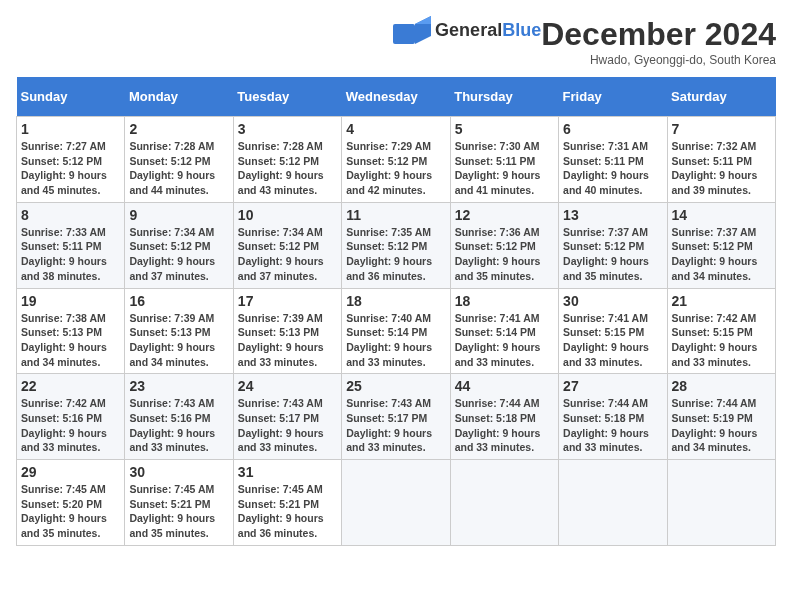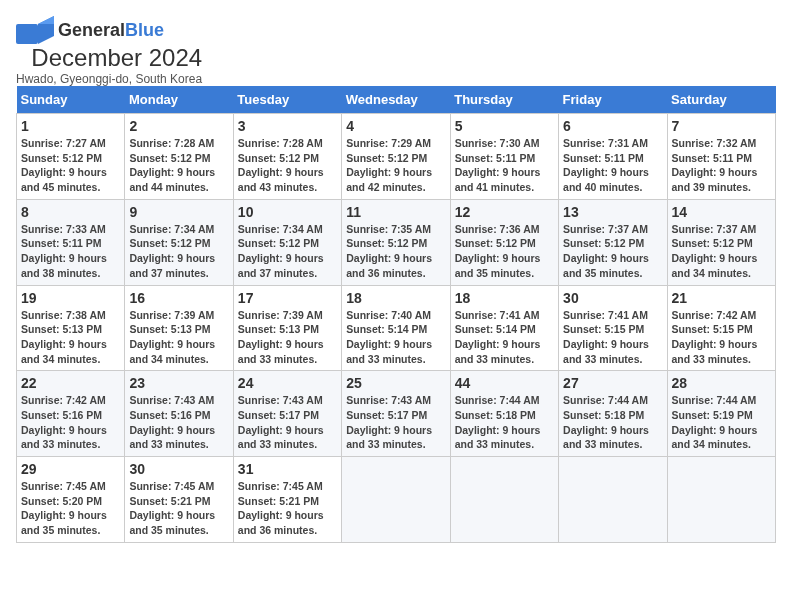--- a/index.html
+++ b/index.html
@@ -5,23 +5,23 @@
     * { box-sizing: border-box; margin: 0; padding: 0; }
     body {
       font-family: Arial, sans-serif;
       background: #fff;
       width: 792px;
       min-height: 612px;
       padding: 16px;
     }
     .header-area {
       display: flex;
-      justify-content: center;
+      justify-content: flex-end;
       align-items: flex-start;
-      flex-direction: column;
+      margin-bottom: 10px;
     }
     .logo {
       display: flex;
       flex-direction: column;
       align-items: flex-start;
     }
     .logo-general {
       font-size: 18px;
       font-weight: bold;
       color: #333;
@@ -33,37 +33,37 @@
     }
     .logo-row {
       display: flex;
       align-items: center;
       gap: 4px;
     }
     .title-area {
       text-align: right;
     }
     .month-title {
-      font-size: 24px;
-      font-weight: normal;
+      font-size: 32px;
+      font-weight: bold;
       color: #333;
     }
     .location-title {
       font-size: 12px;
       color: #555;
     }
     table {
       width: 100%;
       border-collapse: collapse;
       font-size: 11px;
     }
     th {
       background-color: #3a7bd5;
       color: white;
-      padding: 6px 4px;
+      padding: 12px 4px;
       text-align: left;
       font-size: 13px;
       font-weight: bold;
     }
     td {
       border: 1px solid #ccc;
       vertical-align: top;
       padding: 4px;
       width: calc(100% / 7);
       height: 85px;

